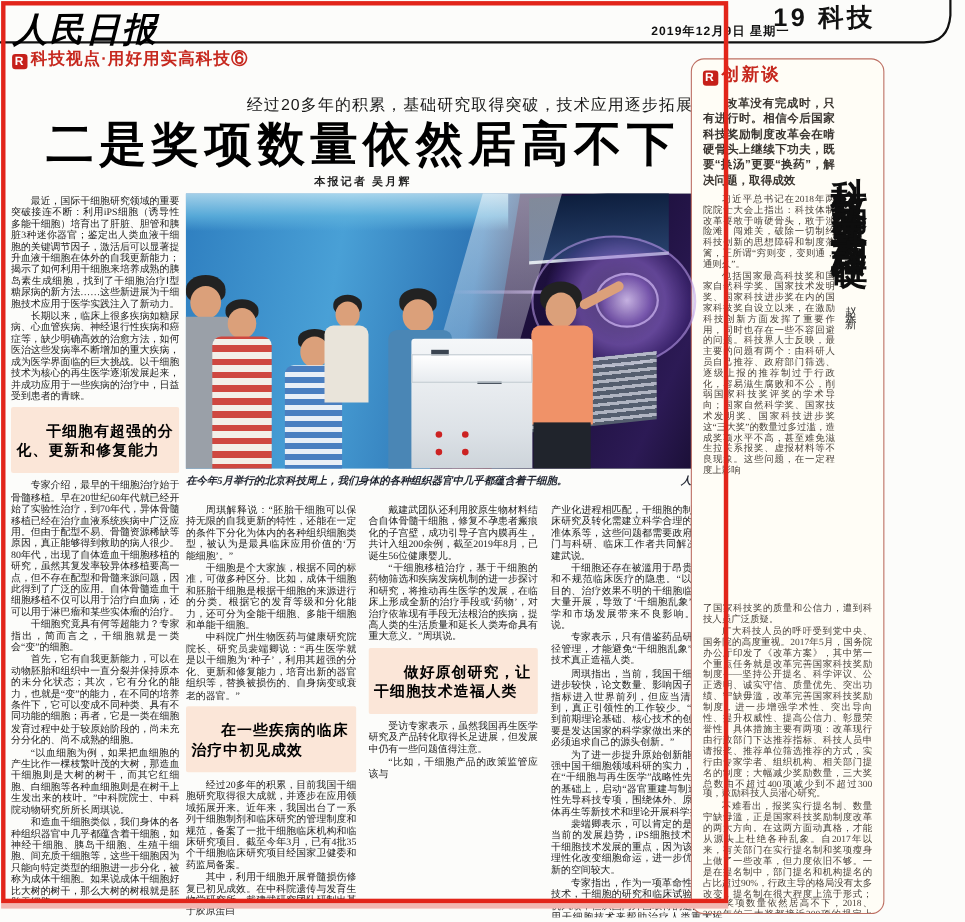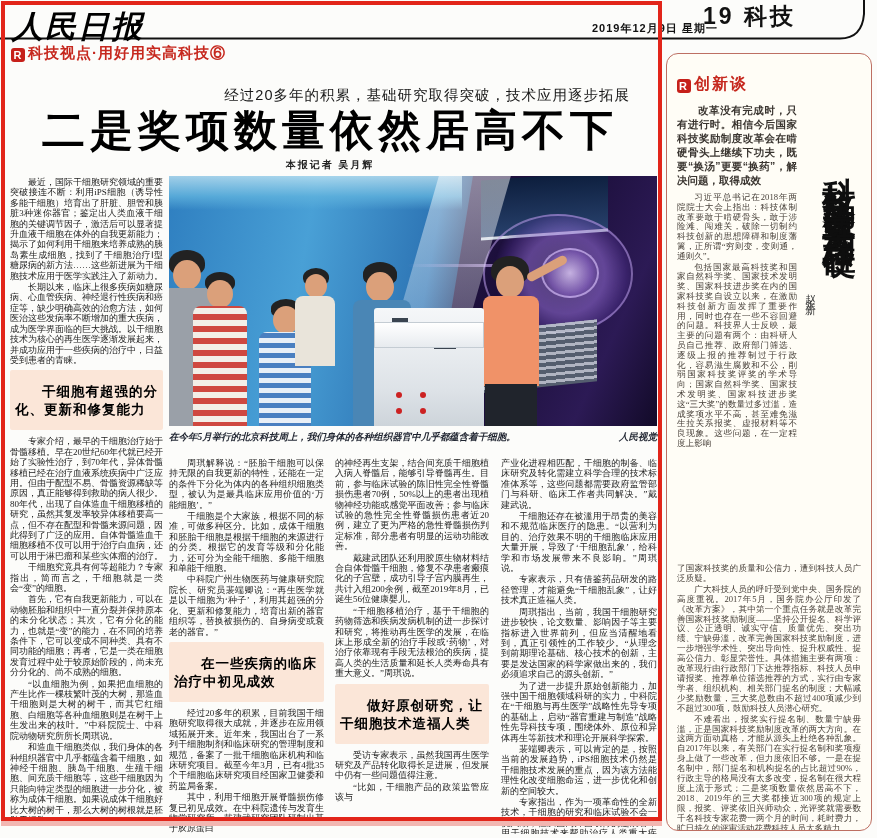--- a/index.html
+++ b/index.html
@@ -77,22 +77,22 @@
   .person { position:absolute; z-index:5; }
   .person .head { position:absolute; border-radius:50%; background:#dba07a; }
   .person .hair { position:absolute; border-radius:50% 50% 40% 40%; background:#222; }
   .person .torso { position:absolute; border-radius:8px 8px 0 0; }
   .ph-balloon { position:absolute; width:16px; height:16px; border-radius:50%; background:#8bc34a; z-index:6; }
 
   .caption-row { position:absolute; left:169px; top:431px; width:488px; display:flex; justify-content:space-between;
                  font-size:9.5px; font-weight:bold; font-style:italic; color:#1f2430; }
 
   
-  .sidebar { position:absolute; left:666px; top:53px; width:206px; height:778px; background:#fffdf6;
-             border:1.5px solid #bd6f63; border-radius:12px; padding:20px 10px 8px 10px; overflow:hidden; }
+  .sidebar { position:absolute; left:628px; top:53px; width:176px; height:778px; background:#fffdf6;
+             border:1.5px solid #bd6f63; border-radius:12px; padding:4px 10px 8px 10px; overflow:hidden; }
   .sb-title { font-size:16px; font-weight:bold; color:#c6281e; font-family:"Liberation Sans", sans-serif;
               letter-spacing:2px; margin-bottom:8px; }
   .sb-main { position:relative; height:452px; overflow:hidden; }
   .sb-left { width:120px; overflow:hidden; height:100%; }
   .sb-intro { font-size:10.5px; line-height:14px; font-weight:bold; color:#3a3530; text-align:justify;
               text-indent:2em; margin-bottom:6px; font-family:"Liberation Sans", sans-serif; }
   .sb-left p.kai { font-size:8.6px; line-height:9.8px; color:#463f38; text-align:justify; text-indent:2em; margin-bottom:1px; }
   .sb-author { position:absolute; left:126px; top:183px; writing-mode:vertical-rl; font-size:10.5px; color:#333;
                letter-spacing:5px; }
   .sb-vtitle { position:absolute; right:0px; top:48px; writing-mode:vertical-rl; font-size:33px; font-weight:900;
@@ -197,21 +197,20 @@
 <div class="col col2">
   <p>周琪解释说：“胚胎干细胞可以保持无限的自我更新的特性，还能在一定的条件下分化为体内的各种组织细胞类型，被认为是最具临床应用价值的‘万能细胞’。”</p>
   <p>干细胞是个大家族，根据不同的标准，可做多种区分。比如，成体干细胞和胚胎干细胞是根据干细胞的来源进行的分类。根据它的发育等级和分化能力，还可分为全能干细胞、多能干细胞和单能干细胞。</p>
   <p>中科院广州生物医药与健康研究院院长、研究员裴端卿说：“再生医学就是以干细胞为‘种子’，利用其超强的分化、更新和修复能力，培育出新的器官组织等，替换被损伤的、自身病变或衰老的器官。”</p>
   <div class="sec-box">在一些疾病的临床治疗中初见成效</div>
   <p>经过20多年的积累，目前我国干细胞研究取得很大成就，并逐步在应用领域拓展开来。近年来，我国出台了一系列干细胞制剂和临床研究的管理制度和规范，备案了一批干细胞临床机构和临床研究项目。截至今年3月，已有4批35个干细胞临床研究项目经国家卫健委和药监局备案。</p>
   <p>其中，利用干细胞开展脊髓损伤修复已初见成效。在中科院遗传与发育生物学研究所，戴建武研究团队研制出基于胶原蛋白</p>
 </div>
 
 <div class="col col3">
-  <p class="noindent">的神经再生支架，结合间充质干细胞植入病人脊髓后，能够引导脊髓再生。目前，参与临床试验的陈旧性完全性脊髓损伤患者70例，50%以上的患者出现植物神经功能或感觉平面改善；参与临床试验的急性完全性脊髓损伤患者近20例，建立了更为严格的急性脊髓损伤判定标准，部分患者有明显的运动功能改善。</p>
   <p>戴建武团队还利用胶原生物材料结合自体骨髓干细胞，修复不孕患者瘢痕化的子宫壁，成功引导子宫内膜再生，共计入组200余例，截至2019年8月，已诞生56位健康婴儿。</p>
   <p>“干细胞移植治疗，基于干细胞的药物筛选和疾病发病机制的进一步探讨和研究，将推动再生医学的发展，在临床上形成全新的治疗手段或‘药物’，对治疗依靠现有手段无法根治的疾病，提高人类的生活质量和延长人类寿命具有重大意义。”周琪说。</p>
   <div class="sec-box">做好原创研究，让干细胞技术造福人类</div>
   <p>受访专家表示，虽然我国再生医学研究及产品转化取得长足进展，但发展中仍有一些问题值得注意。</p>
   <p>“比如，干细胞产品的政策监管应该与</p>
 </div>
 
 <div class="col col4">
   <p class="noindent">产业化进程相匹配，干细胞的制备、临床研究及转化需建立科学合理的技术标准体系等，这些问题都需要政府监管部门与科研、临床工作者共同解决。”戴建武说。</p>
   <p>干细胞还存在被滥用于昂贵的美容和不规范临床医疗的隐患。“以营利为目的、治疗效果不明的干细胞临床应用大量开展，导致了‘干细胞乱象’，给科学和市场发展带来不良影响。”周琪说。</p>

